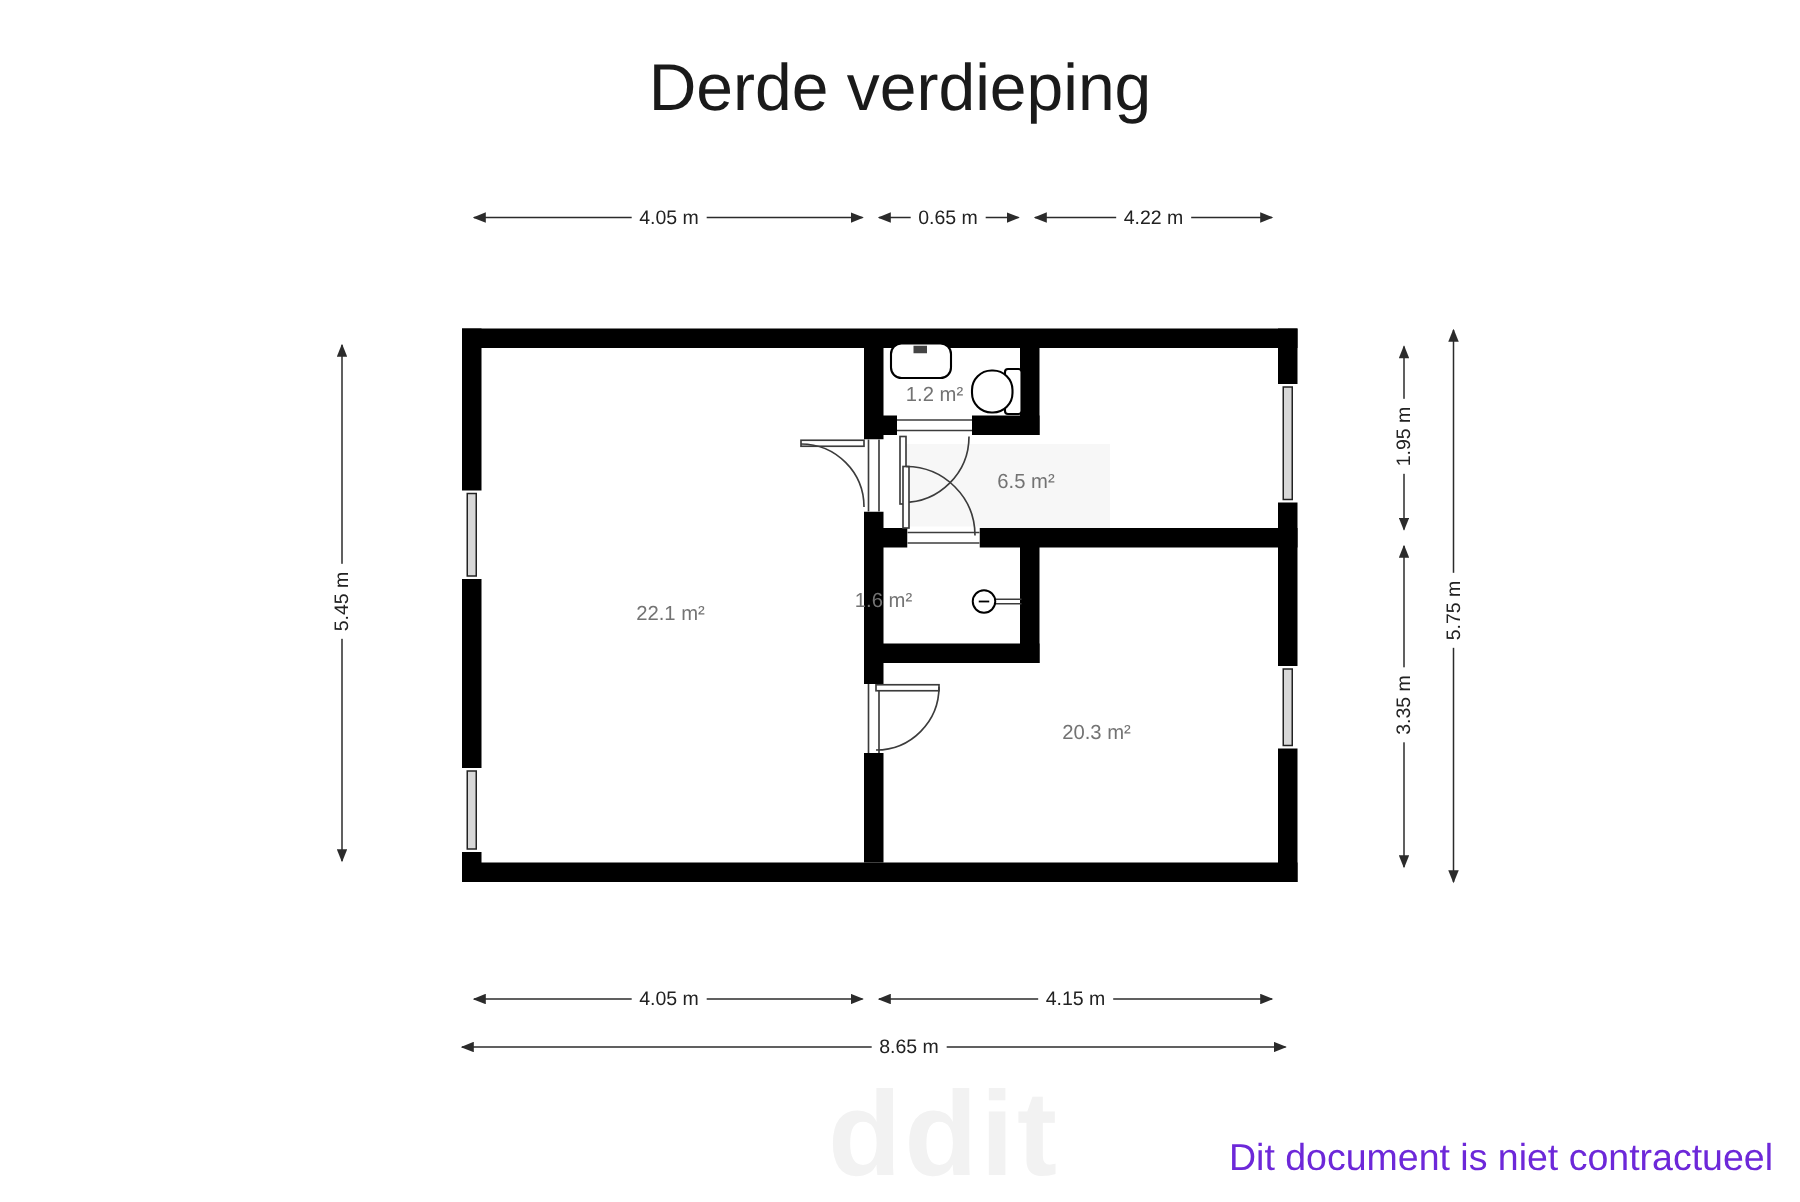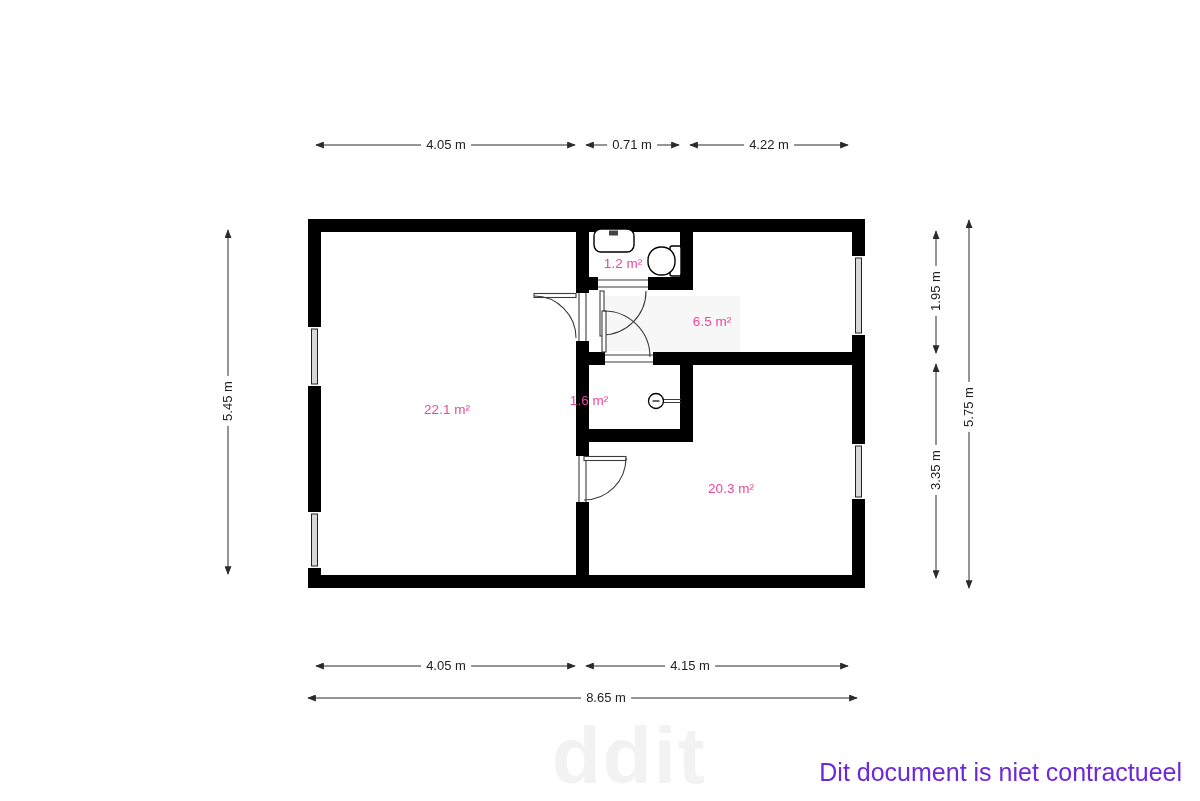--- a/index.html
+++ b/index.html
@@ -3,38 +3,39 @@
 <meta charset="utf-8">
 <style>
   html,body{margin:0;padding:0;background:#fff;}
   .page{position:relative;width:1200px;height:801px;background:#ffffff;
         font-family:"Liberation Sans",sans-serif;color:#1a1a1a;overflow:hidden;}
   .abs{position:absolute;}
   .title{top:34px;left:50%;transform:translateX(-50%);font-size:44px;
          color:#1a1a1a;white-space:nowrap;}
   svg.plan{position:absolute;left:0;top:0;}
   .room-label{position:absolute;transform:translate(-50%,-50%);
-              font-size:13.5px;color:#ec4899;white-space:nowrap;}
+              font-size:13.5px;color:#737373;white-space:nowrap;}
   .dim-label{position:absolute;transform:translate(-50%,-50%);
              font-size:13px;color:#222;background:#fff;padding:0 5px;
              white-space:nowrap;line-height:16px;}
   .dim-label.vert{transform:translate(-50%,-50%) rotate(-90deg);}
   .footer{position:absolute;right:18px;top:758px;font-size:25px;color:#6d28d9;
           white-space:nowrap;}
   .watermark{position:absolute;left:552px;top:710px;font-size:80px;
              font-weight:700;color:#f2f2f2;letter-spacing:2px;
              white-space:nowrap;user-select:none;}
 </style>
 </head>
 <body>
 
 <div class="page">
 
   <div class="watermark">ddit</div>
 
+  <div class="abs title">Derde verdieping</div>
 
   <svg class="plan" width="1200" height="801" viewBox="0 0 1200 801">
     <defs>
       <marker id="ah" viewBox="0 0 10 8" refX="9" refY="4" markerWidth="9" markerHeight="7" orient="auto-start-reverse">
         <path d="M0,0 L10,4 L0,8 Z" fill="#2b2b2b"></path>
       </marker>
     </defs>
 
     <rect x="603" y="296" width="137" height="58" fill="#f7f7f7"></rect>
 
@@ -131,30 +132,30 @@
       <line x1="308" y1="698" x2="857" y2="698" marker-start="url(#ah)" marker-end="url(#ah)"></line>
       <line x1="228" y1="230" x2="228" y2="574" marker-start="url(#ah)" marker-end="url(#ah)"></line>
       <line x1="936" y1="231" x2="936" y2="353" marker-start="url(#ah)" marker-end="url(#ah)"></line>
       <line x1="936" y1="364" x2="936" y2="578" marker-start="url(#ah)" marker-end="url(#ah)"></line>
       <line x1="969" y1="220" x2="969" y2="588" marker-start="url(#ah)" marker-end="url(#ah)"></line>
     </g>
   </svg>
 
   <div class="room-label" style="left:447px;top:409px">22.1 m²</div>
   <div class="room-label" style="left:623px;top:263px">1.2 m²</div>
-  <div class="room-label" style="left:712px;top:321px">6.5 m²</div>
+  <div class="room-label" style="left:684px;top:321px">6.5 m²</div>
   <div class="room-label" style="left:589px;top:400px">1.6 m²</div>
   <div class="room-label" style="left:731px;top:488px">20.3 m²</div>
 
   <div class="dim-label" style="left:446px;top:145px">4.05 m</div>
-  <div class="dim-label" style="left:632px;top:145px">0.71 m</div>
+  <div class="dim-label" style="left:632px;top:145px">0.65 m</div>
   <div class="dim-label" style="left:769px;top:145px">4.22 m</div>
 
   <div class="dim-label" style="left:446px;top:666px">4.05 m</div>
-  <div class="dim-label" style="left:690px;top:666px">4.15 m</div>
+  <div class="dim-label" style="left:717px;top:666px">4.15 m</div>
   <div class="dim-label" style="left:606px;top:698px">8.65 m</div>
 
   <div class="dim-label vert" style="left:228px;top:401px">5.45 m</div>
 
   <div class="dim-label vert" style="left:936px;top:291px">1.95 m</div>
   <div class="dim-label vert" style="left:936px;top:470px">3.35 m</div>
   <div class="dim-label vert" style="left:969px;top:407px">5.75 m</div>
 
   <div class="footer">Dit document is niet contractueel</div>
 

